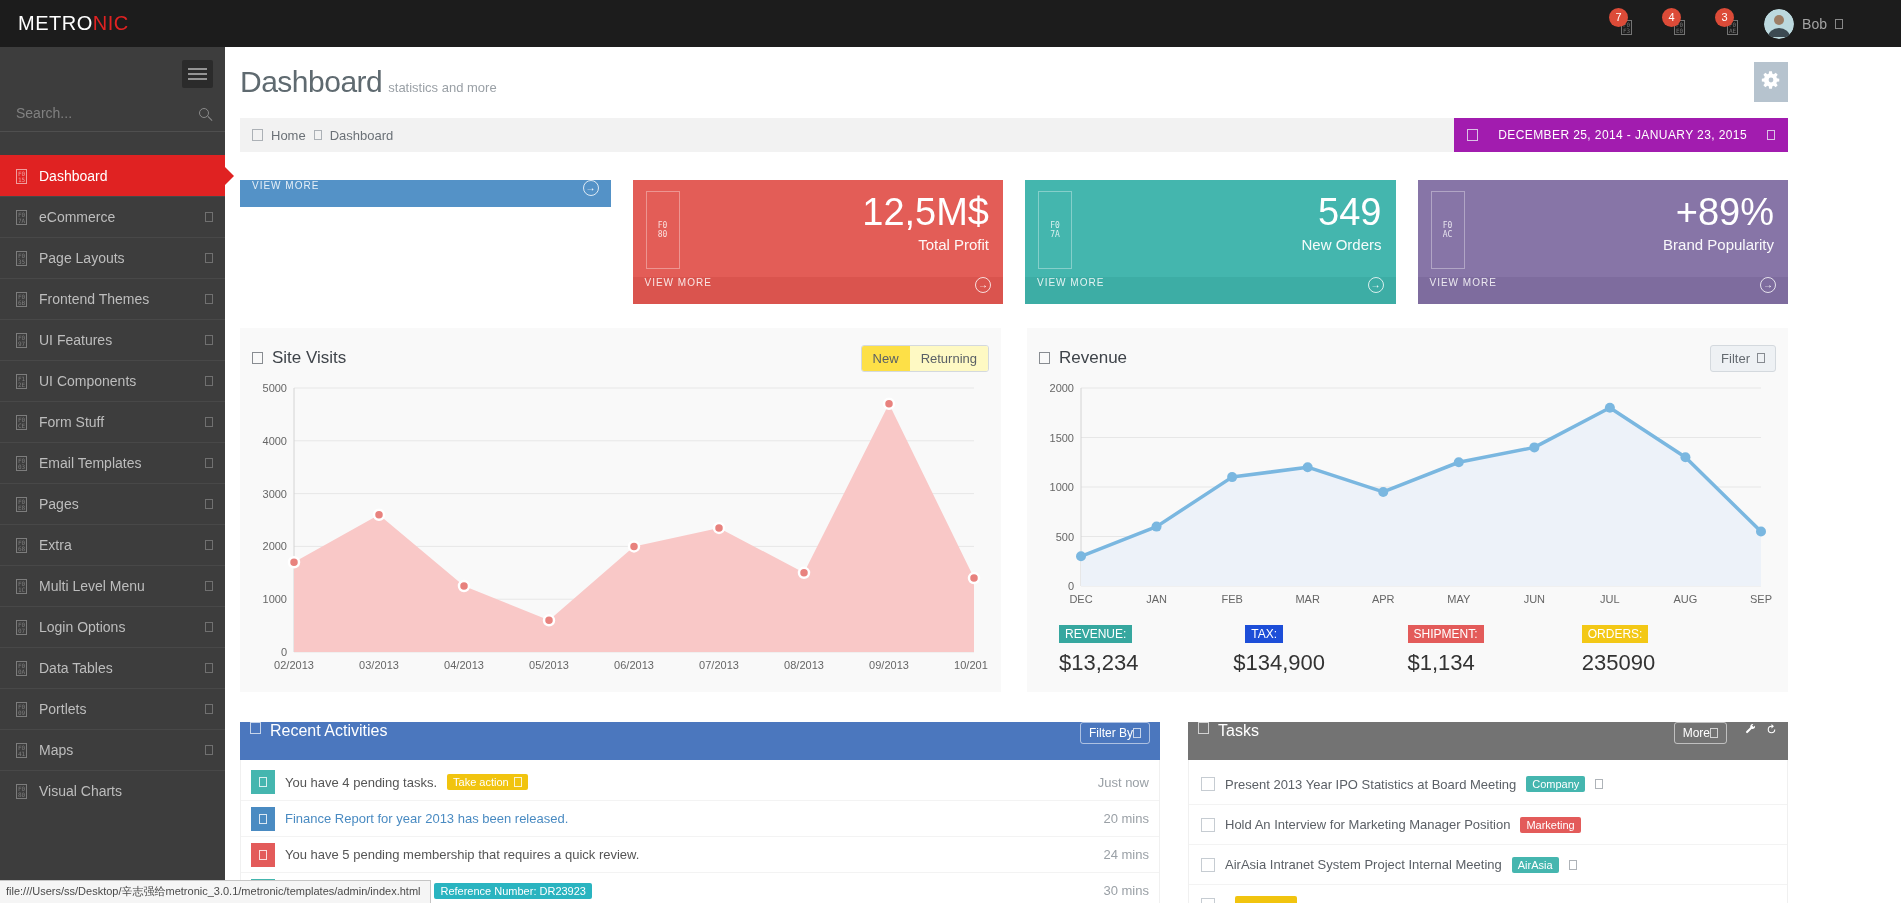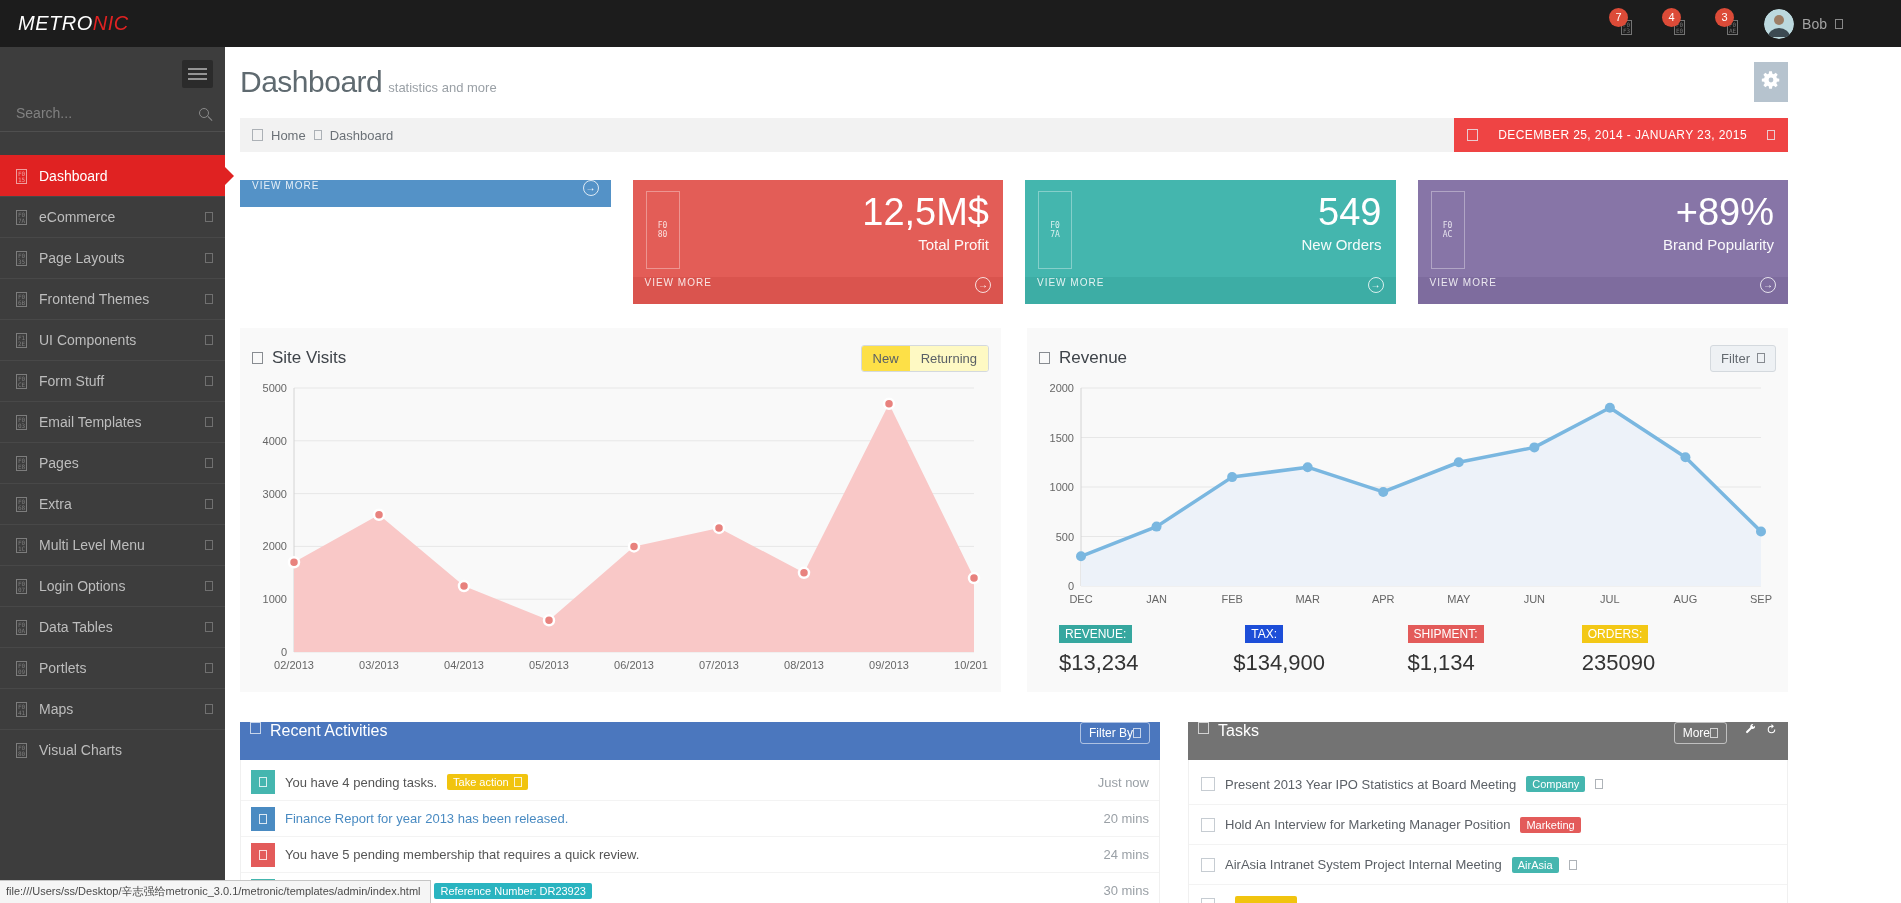--- a/index.html
+++ b/index.html
@@ -9,21 +9,21 @@
   
   .tofu { display:inline-block; border:1px solid currentColor; opacity:.8;
     font-family:"DejaVu Sans Mono", monospace; font-size:6px; line-height:6px;
     width:11px; height:15px; text-align:center; overflow:hidden;
     word-break:break-all; padding-top:1px; vertical-align:middle; flex:none; }
   .tofu.empty { width:11px; height:12px; }
   .tofu.sm { width:8px; height:10px; }
 
   
   .topbar { position:absolute; left:0; top:0; width:1901px; height:47px; background:#1c1c1c; }
-  .logo { position:absolute; left:18px; top:12px; font-size:20px; letter-spacing:.5px; color:#fff;font-style:italic; }
+  .logo { position:absolute; left:18px; top:12px; font-size:20px; letter-spacing:.5px; color:#fff; }
   .logo .nic { color:#e02222; }
   .topbar-right { position:absolute; right:58px; top:0; height:47px; display:flex; align-items:center; gap:26px; }
   .notif { position:relative; display:flex; align-items:flex-start; color:#8a8a8a; }
   .notif .badge { min-width:19px; height:19px; border-radius:10px; background:#dc4b38; color:#fff;
     font-size:11px; line-height:19px; text-align:center; padding:0 4px; transform:translate(4px,-4px); z-index:2; }
   .notif .tofu { margin-top:8px; margin-left:-3px; }
   .user { display:flex; align-items:center; gap:8px; color:#a3a3a3; font-size:14px; }
   .avatar { width:30px; height:30px; border-radius:50%; overflow:hidden; flex:none; }
 
   
@@ -181,20 +181,25 @@
       <span class="tofu">F035</span>
       <span class="sb-label">Page Layouts</span>
       <span class="tofu sm arrow"></span>
     </li>
     <li class="sb-item">
       <span class="tofu">F06B</span>
       <span class="sb-label">Frontend Themes</span>
       <span class="tofu sm arrow"></span>
     </li>
     <li class="sb-item">
+      <span class="tofu">F097</span>
+      <span class="sb-label">UI Features</span>
+      <span class="tofu sm arrow"></span>
+    </li>
+    <li class="sb-item">
       <span class="tofu">F12E</span>
       <span class="sb-label">UI Components</span>
       <span class="tofu sm arrow"></span>
     </li>
     <li class="sb-item">
       <span class="tofu">F0CE</span>
       <span class="sb-label">Form Stuff</span>
       <span class="tofu sm arrow"></span>
     </li>
     <li class="sb-item">
@@ -256,21 +261,21 @@
           </svg>
       </span>
     </div>
   </div>
 
   <div class="crumb-bar">
     <span class="tofu empty"></span>
     <span>Home</span>
     <span class="tofu sm"></span>
     <span>Dashboard</span>
-    <div class="date-widget" style="background: #ef4444; gap: 20px;">
+    <div class="date-widget" style="background: #a21caf; gap: 20px;">
       <span class="tofu empty"></span>
       <span>DECEMBER 25, 2014 - JANUARY 23, 2015</span>
       <span class="tofu sm"></span>
     </div>
   </div>
 
   <div class="cards-row">
     <div class="card">
       <div class="card-foot" style="background: rgb(84, 146, 199);">
         <span class="card-more">VIEW MORE</span>

